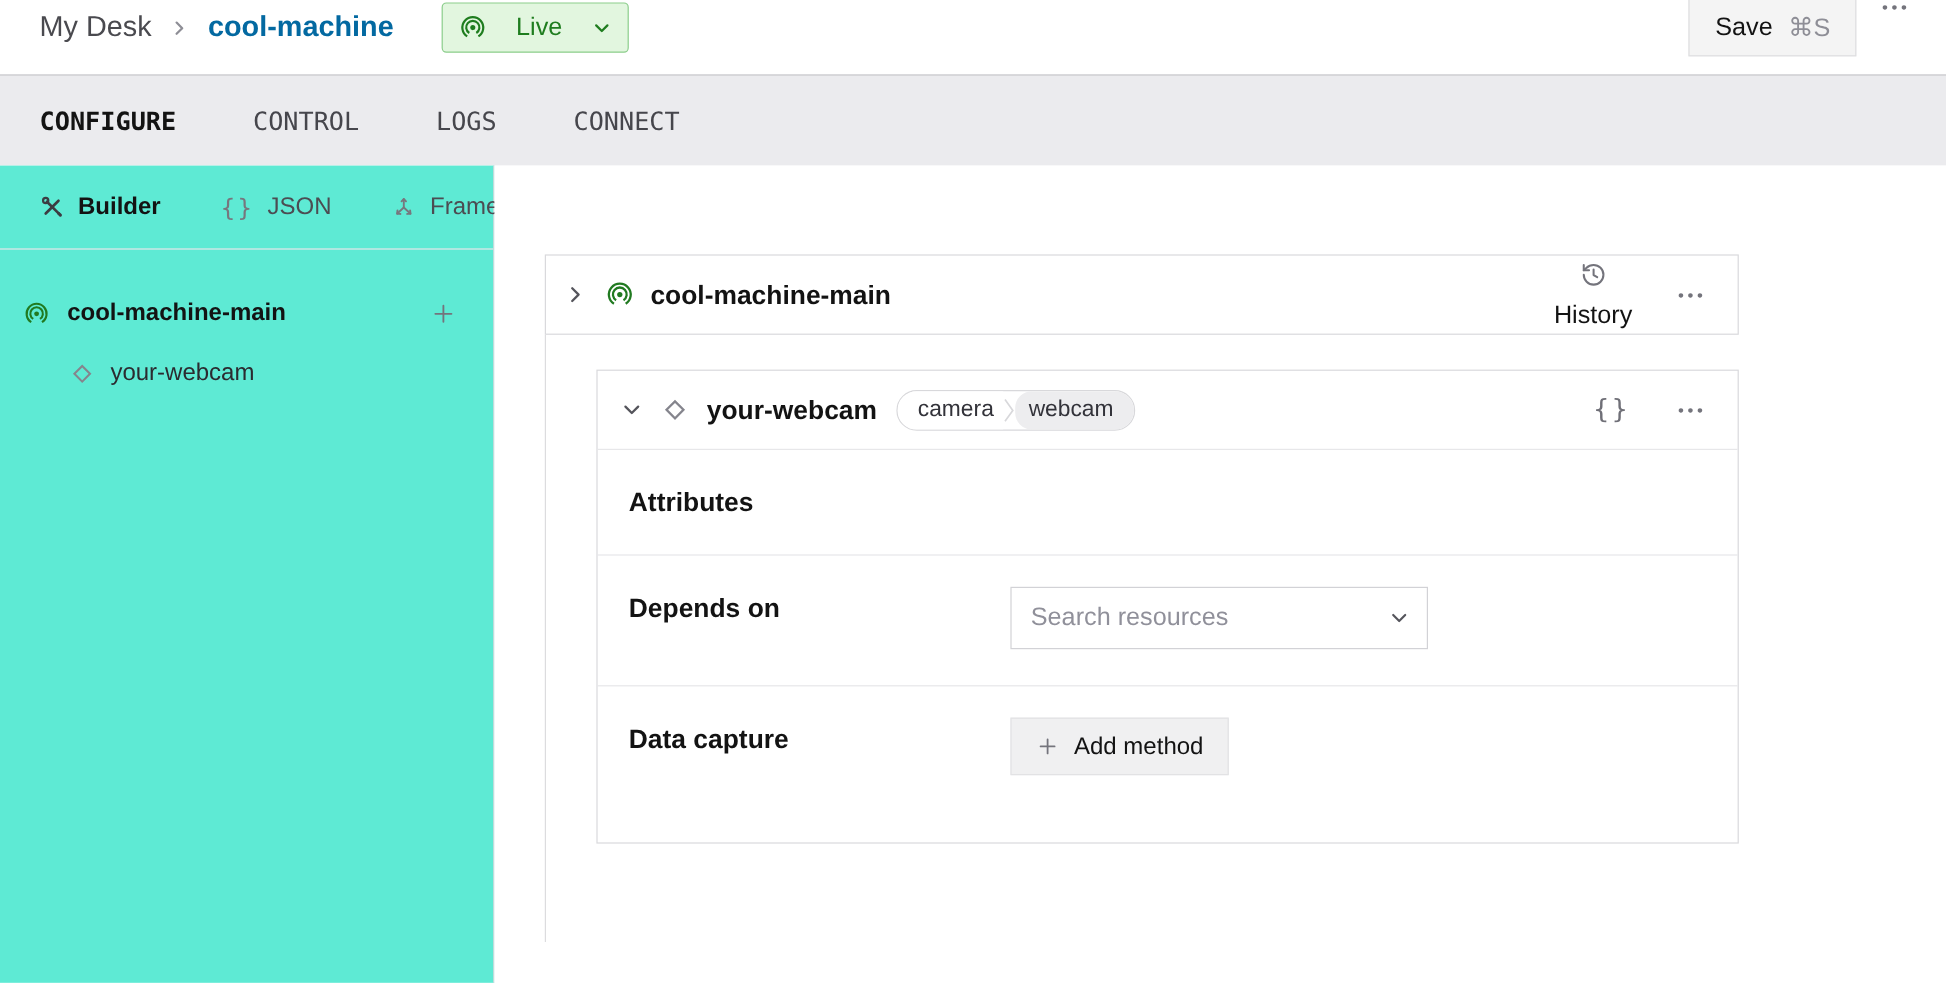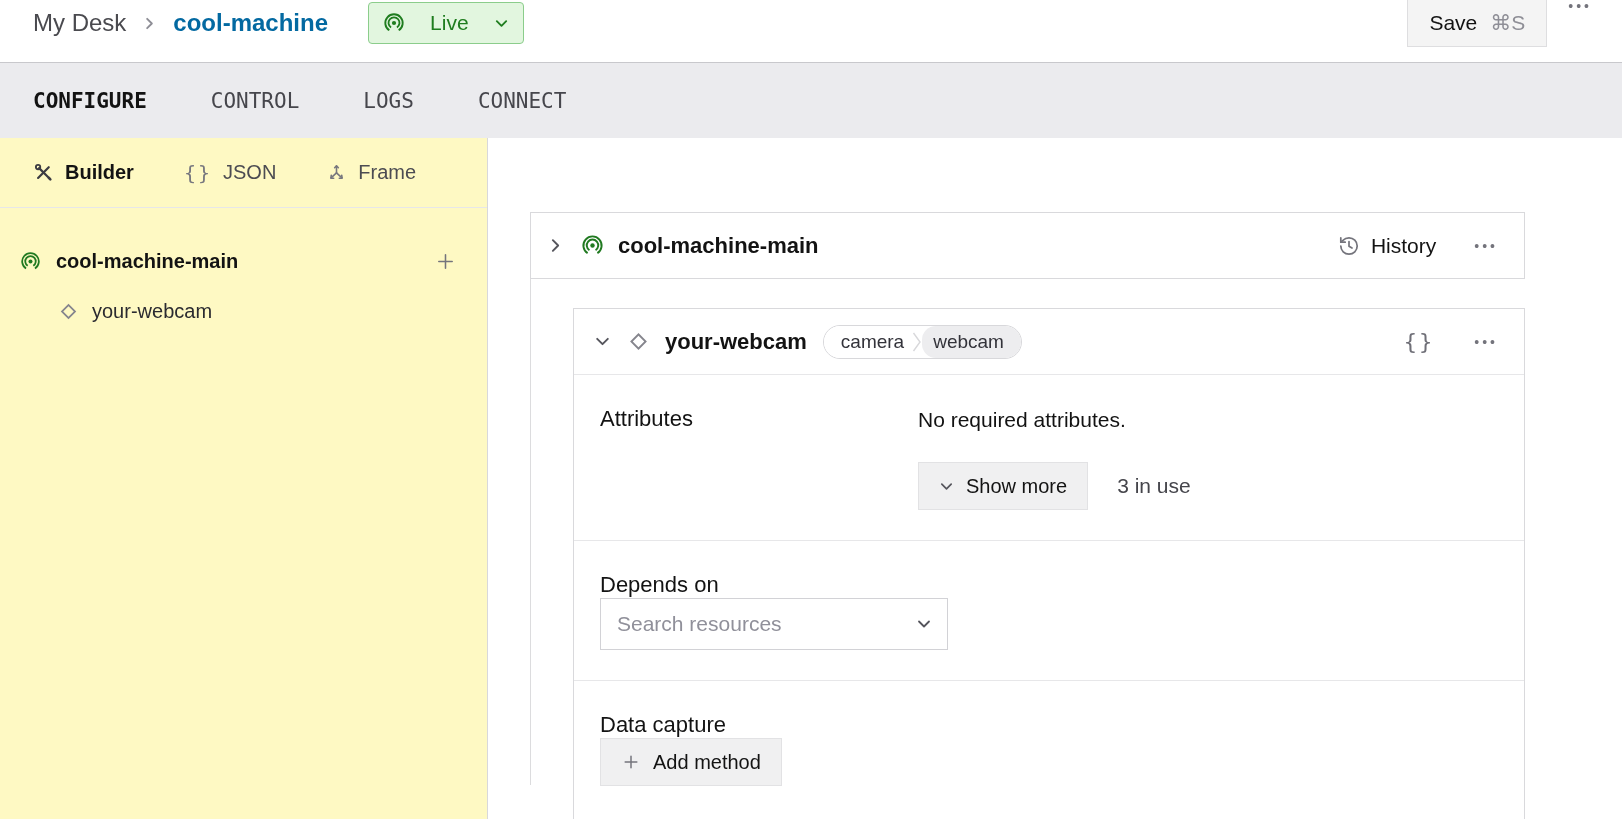--- a/index.html
+++ b/index.html
@@ -39,21 +39,21 @@
     display:flex; align-items:center; padding-left:33px; gap:64px;
     font-family:"DejaVu Sans Mono","Liberation Mono",monospace; font-size:21px;
   }
   .tab { color:#46464c; cursor:pointer; }
   .tab.active { color:#131313; font-weight:bold; }
 
   
   .shell { display:flex; height:681px; }
 
   
-  .sidebar { width:488px; background:#fef9c3; border-right:1px solid #d8d8db; }
+  .sidebar { width:412px; background:#5eead4; border-right:1px solid #d8d8db; }
   .modes { height:70px; display:flex; align-items:center; padding-left:33px; gap:50px; border-bottom:1px solid #e7e7e9; }
   .mode { display:flex; align-items:center; gap:11px; font-size:20px; color:#4c4c52; cursor:pointer; }
   .mode .micon { color:#77777e; }
   .mode.active { color:#131313; font-weight:bold; }
   .mode.active .micon { color:#3c3c42; }
   .braces { font-family:"DejaVu Sans Mono","Liberation Mono",monospace; letter-spacing:2px; }
   .mode .braces { font-size:20px; }
 
   .tree { padding-top:28px; }
   .tree-row { height:50px; display:flex; align-items:center; padding:0 30px 0 20px; cursor:pointer; }
@@ -65,35 +65,35 @@
   .icon-gray { color:#85858d; }
 
   
   .main { flex:1; position:relative; background:#fff; overflow:hidden; }
   .connector { position:absolute; left:42px; top:141px; width:1px; height:506px; background:#dcdcde; }
 
   .card { background:#fff; border:1px solid #d9d9dc; }
   .card-machine { margin:74px 0 0 42px; width:995px; height:67px; }
   .card-machine-header { height:100%; display:flex; align-items:center; padding:0 26px 0 16px; }
   .card-title { font-size:22px; font-weight:bold; color:#131313; }
-  .hgroup { margin-left:auto; display:flex; align-items:center; gap:10px; cursor:pointer; }
+  .hgroup { margin-left:auto; display:flex; align-items:center; gap:10px; cursor:pointer;flex-direction:column; }
   .hist-label { font-size:21px; color:#131313; }
   .chev { color:#55555c; }
 
   .card-component { margin:29px 0 0 85px; width:952px; }
   .card-comp-header { height:66px; display:flex; align-items:center; padding:0 26px 0 20px; border-bottom:1px solid #e7e7e9; }
   .badge { margin-left:16px; display:inline-flex; align-items:stretch; height:34px; border:1px solid #d8d8db; border-radius:999px; overflow:hidden; font-size:19px; color:#33333a; }
   .badge-seg1 { display:flex; align-items:center; padding:0 8px 0 17px; background:#fff; }
   .badge-seg2 { display:flex; align-items:center; padding:0 17px 0 11px; background:#ededef;border-radius:14px; }
   .comp-actions { margin-left:auto; display:flex; align-items:center; gap:40px; }
   .comp-braces { font-size:22px; color:#6f6f77; cursor:pointer; }
 
   .section { display:flex; padding:26px 26px 30px; }
-  .section + .section { border-top:1px solid #e7e7e9;flex-direction:column; }
-  .section-label { width:318px; font-size:22px; font-weight:normal; color:#131313; padding-top:5px; }
+  .section + .section { border-top:1px solid #e7e7e9; }
+  .section-label { width:318px; font-size:22px; font-weight:bold; color:#131313; padding-top:5px; }
   .section-content { flex:1; }
   .attr-empty { font-size:21px; color:#131313; padding-top:7px; }
   .attr-actions { margin-top:30px; display:flex; align-items:center; }
   .ui-btn {
     height:48px; display:inline-flex; align-items:center; gap:12px; padding:0 20px;
     background:#f0f0f1; border:1px solid #e2e2e4; font-size:20px; color:#131313; cursor:pointer;
     font-family:"Liberation Sans", sans-serif;
   }
   .in-use { margin-left:29px; font-size:21px; color:#45454b; }
   .select {
@@ -262,34 +262,20 @@
           <span class="badge-seg2">webcam</span>
         </span>
         <div class="comp-actions">
           <span class="comp-braces braces">{}</span>
           <span class="dots">•••</span>
         </div>
       </div>
 
       <div class="section">
         <div class="section-label">Attributes</div>
-        <div class="section-content">
-          <div class="attr-empty">No required attributes.</div>
-          <div class="attr-actions">
-            <button class="ui-btn">
-              <span class="chev">
-                <svg width="15" height="15" viewBox="0 0 16 16" fill="none" stroke="currentColor" stroke-width="1.8" stroke-linecap="round" stroke-linejoin="round">
-                    <path d="M3 5.5 L8 10.5 L13 5.5"></path>
-                  </svg>
-              </span>
-              <span>Show more</span>
-            </button>
-            <span class="in-use">3 in use</span>
-          </div>
-        </div>
       </div>
 
       <div class="section">
         <div class="section-label">Depends on</div>
         <div class="section-content">
           <div class="select">
             <span class="placeholder">Search resources</span>
             <span class="chev">
               <svg width="16" height="16" viewBox="0 0 16 16" fill="none" stroke="currentColor" stroke-width="1.8" stroke-linecap="round" stroke-linejoin="round">
                   <path d="M3 5.5 L8 10.5 L13 5.5"></path>

